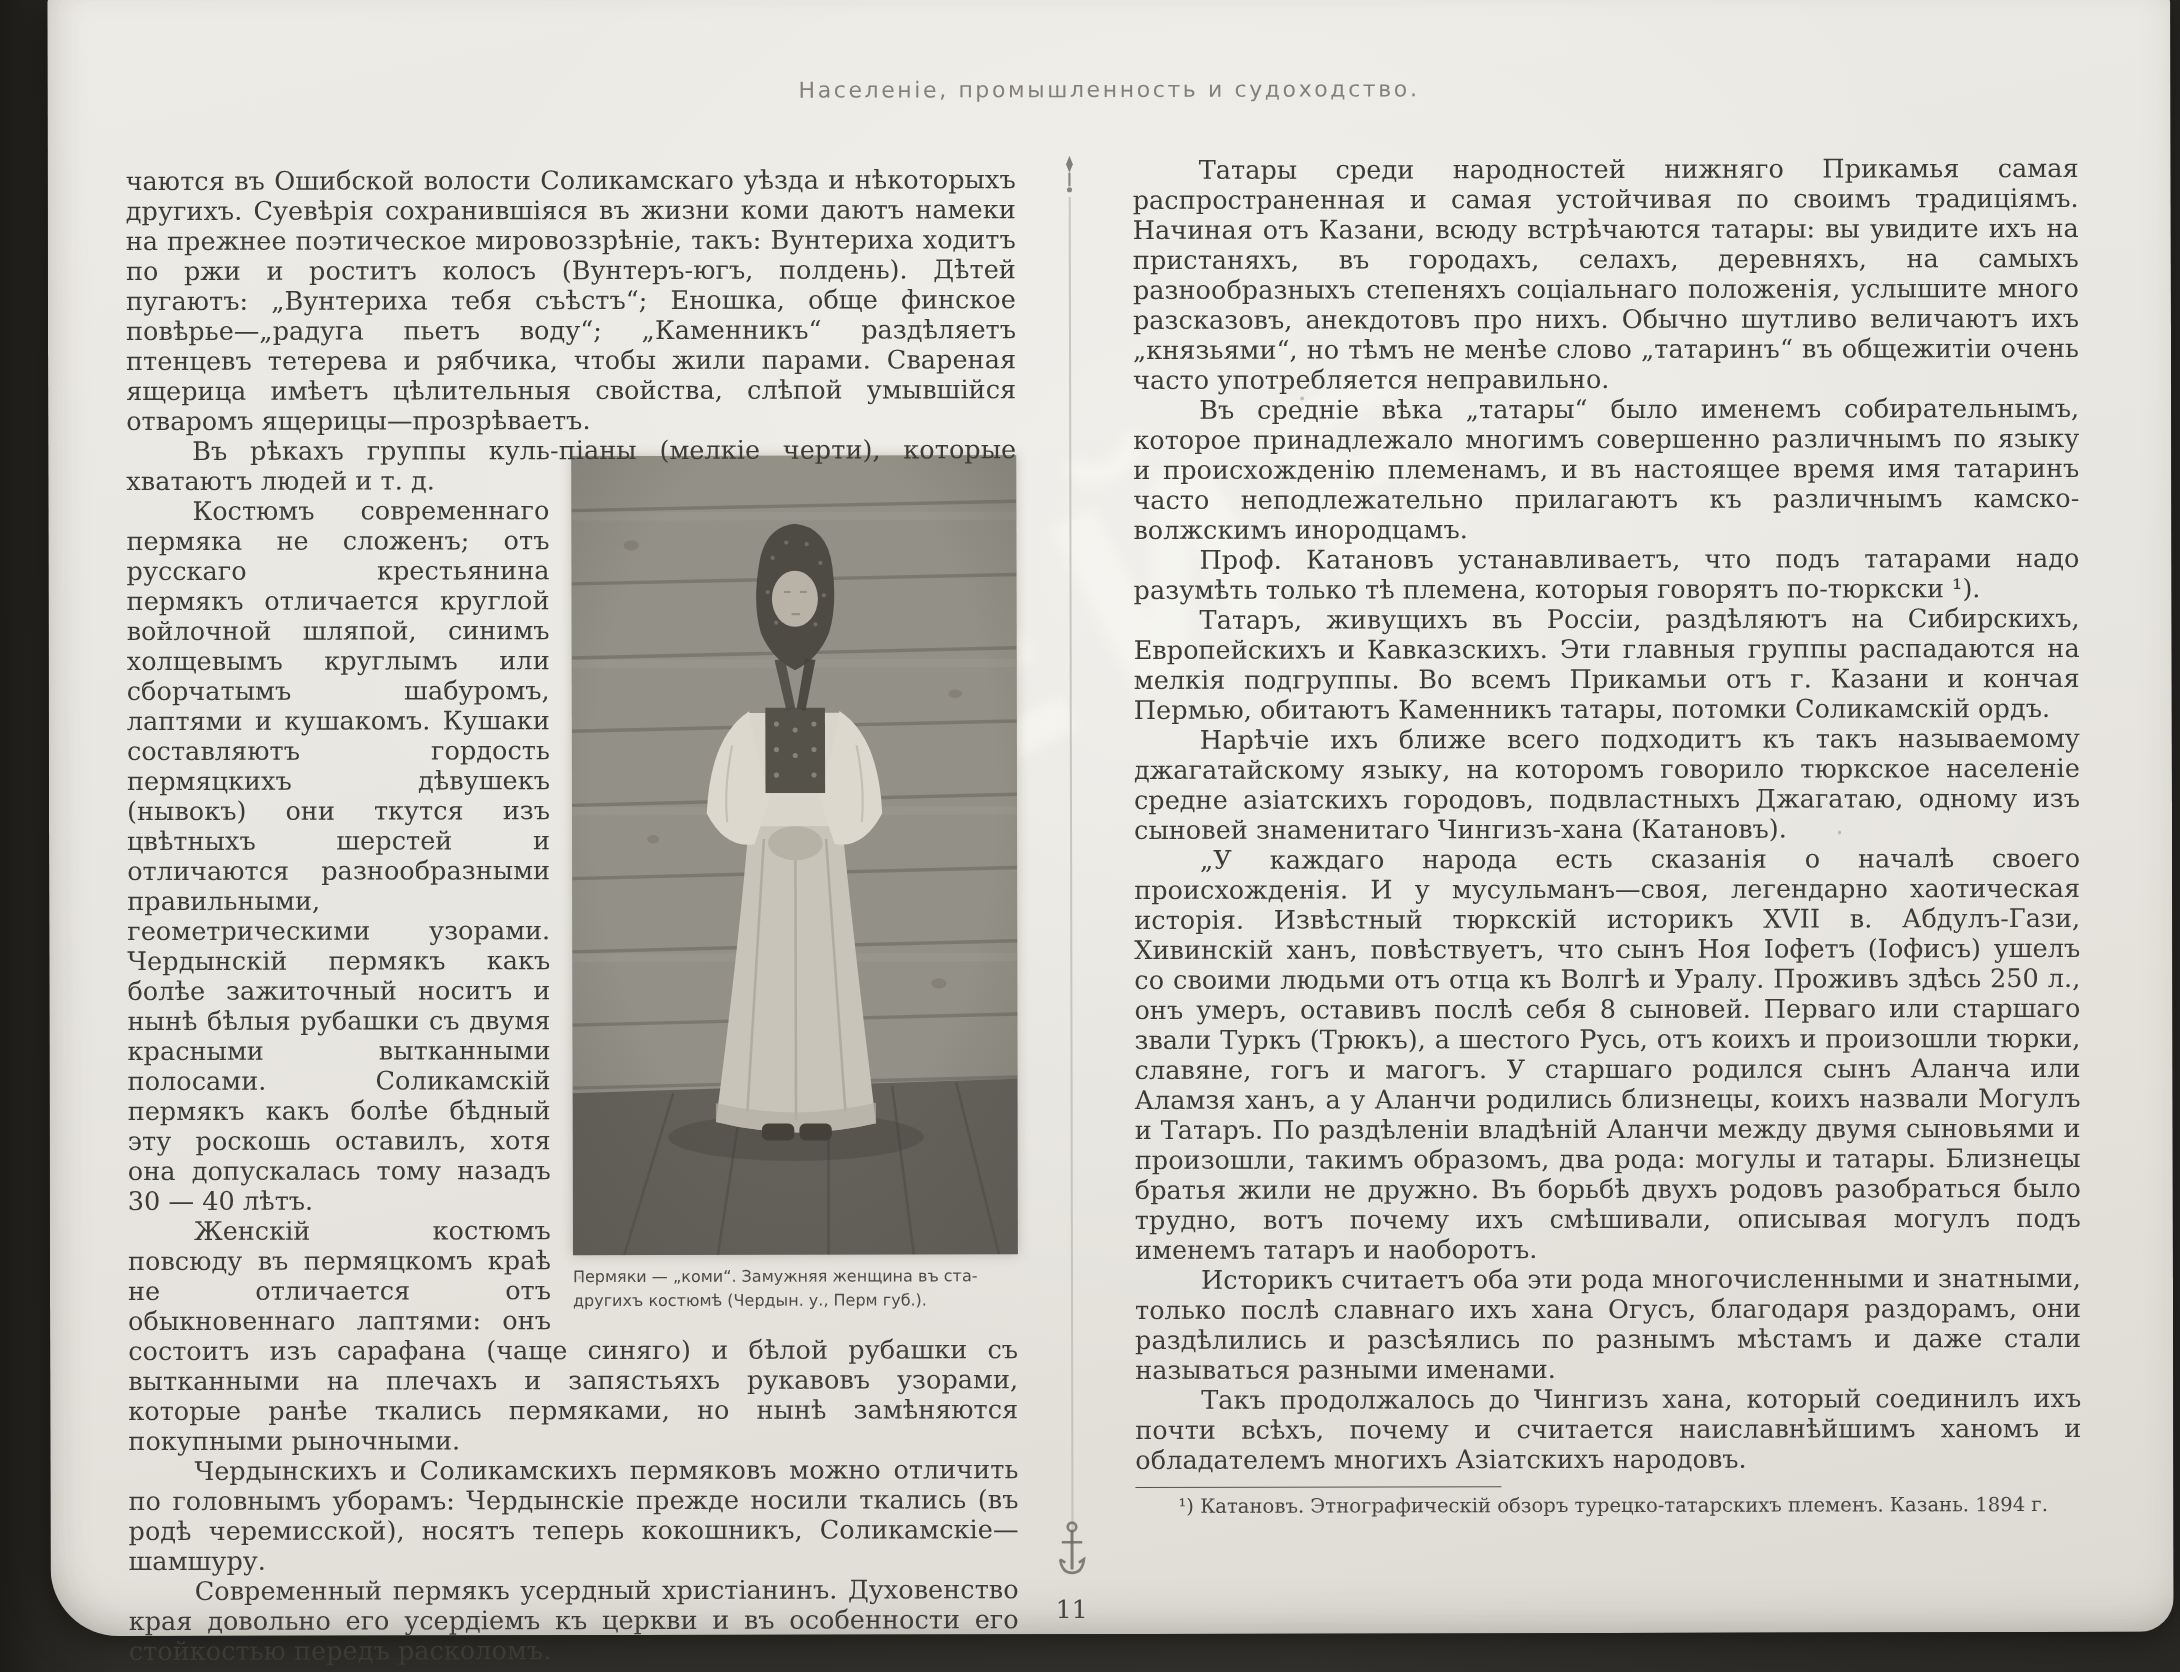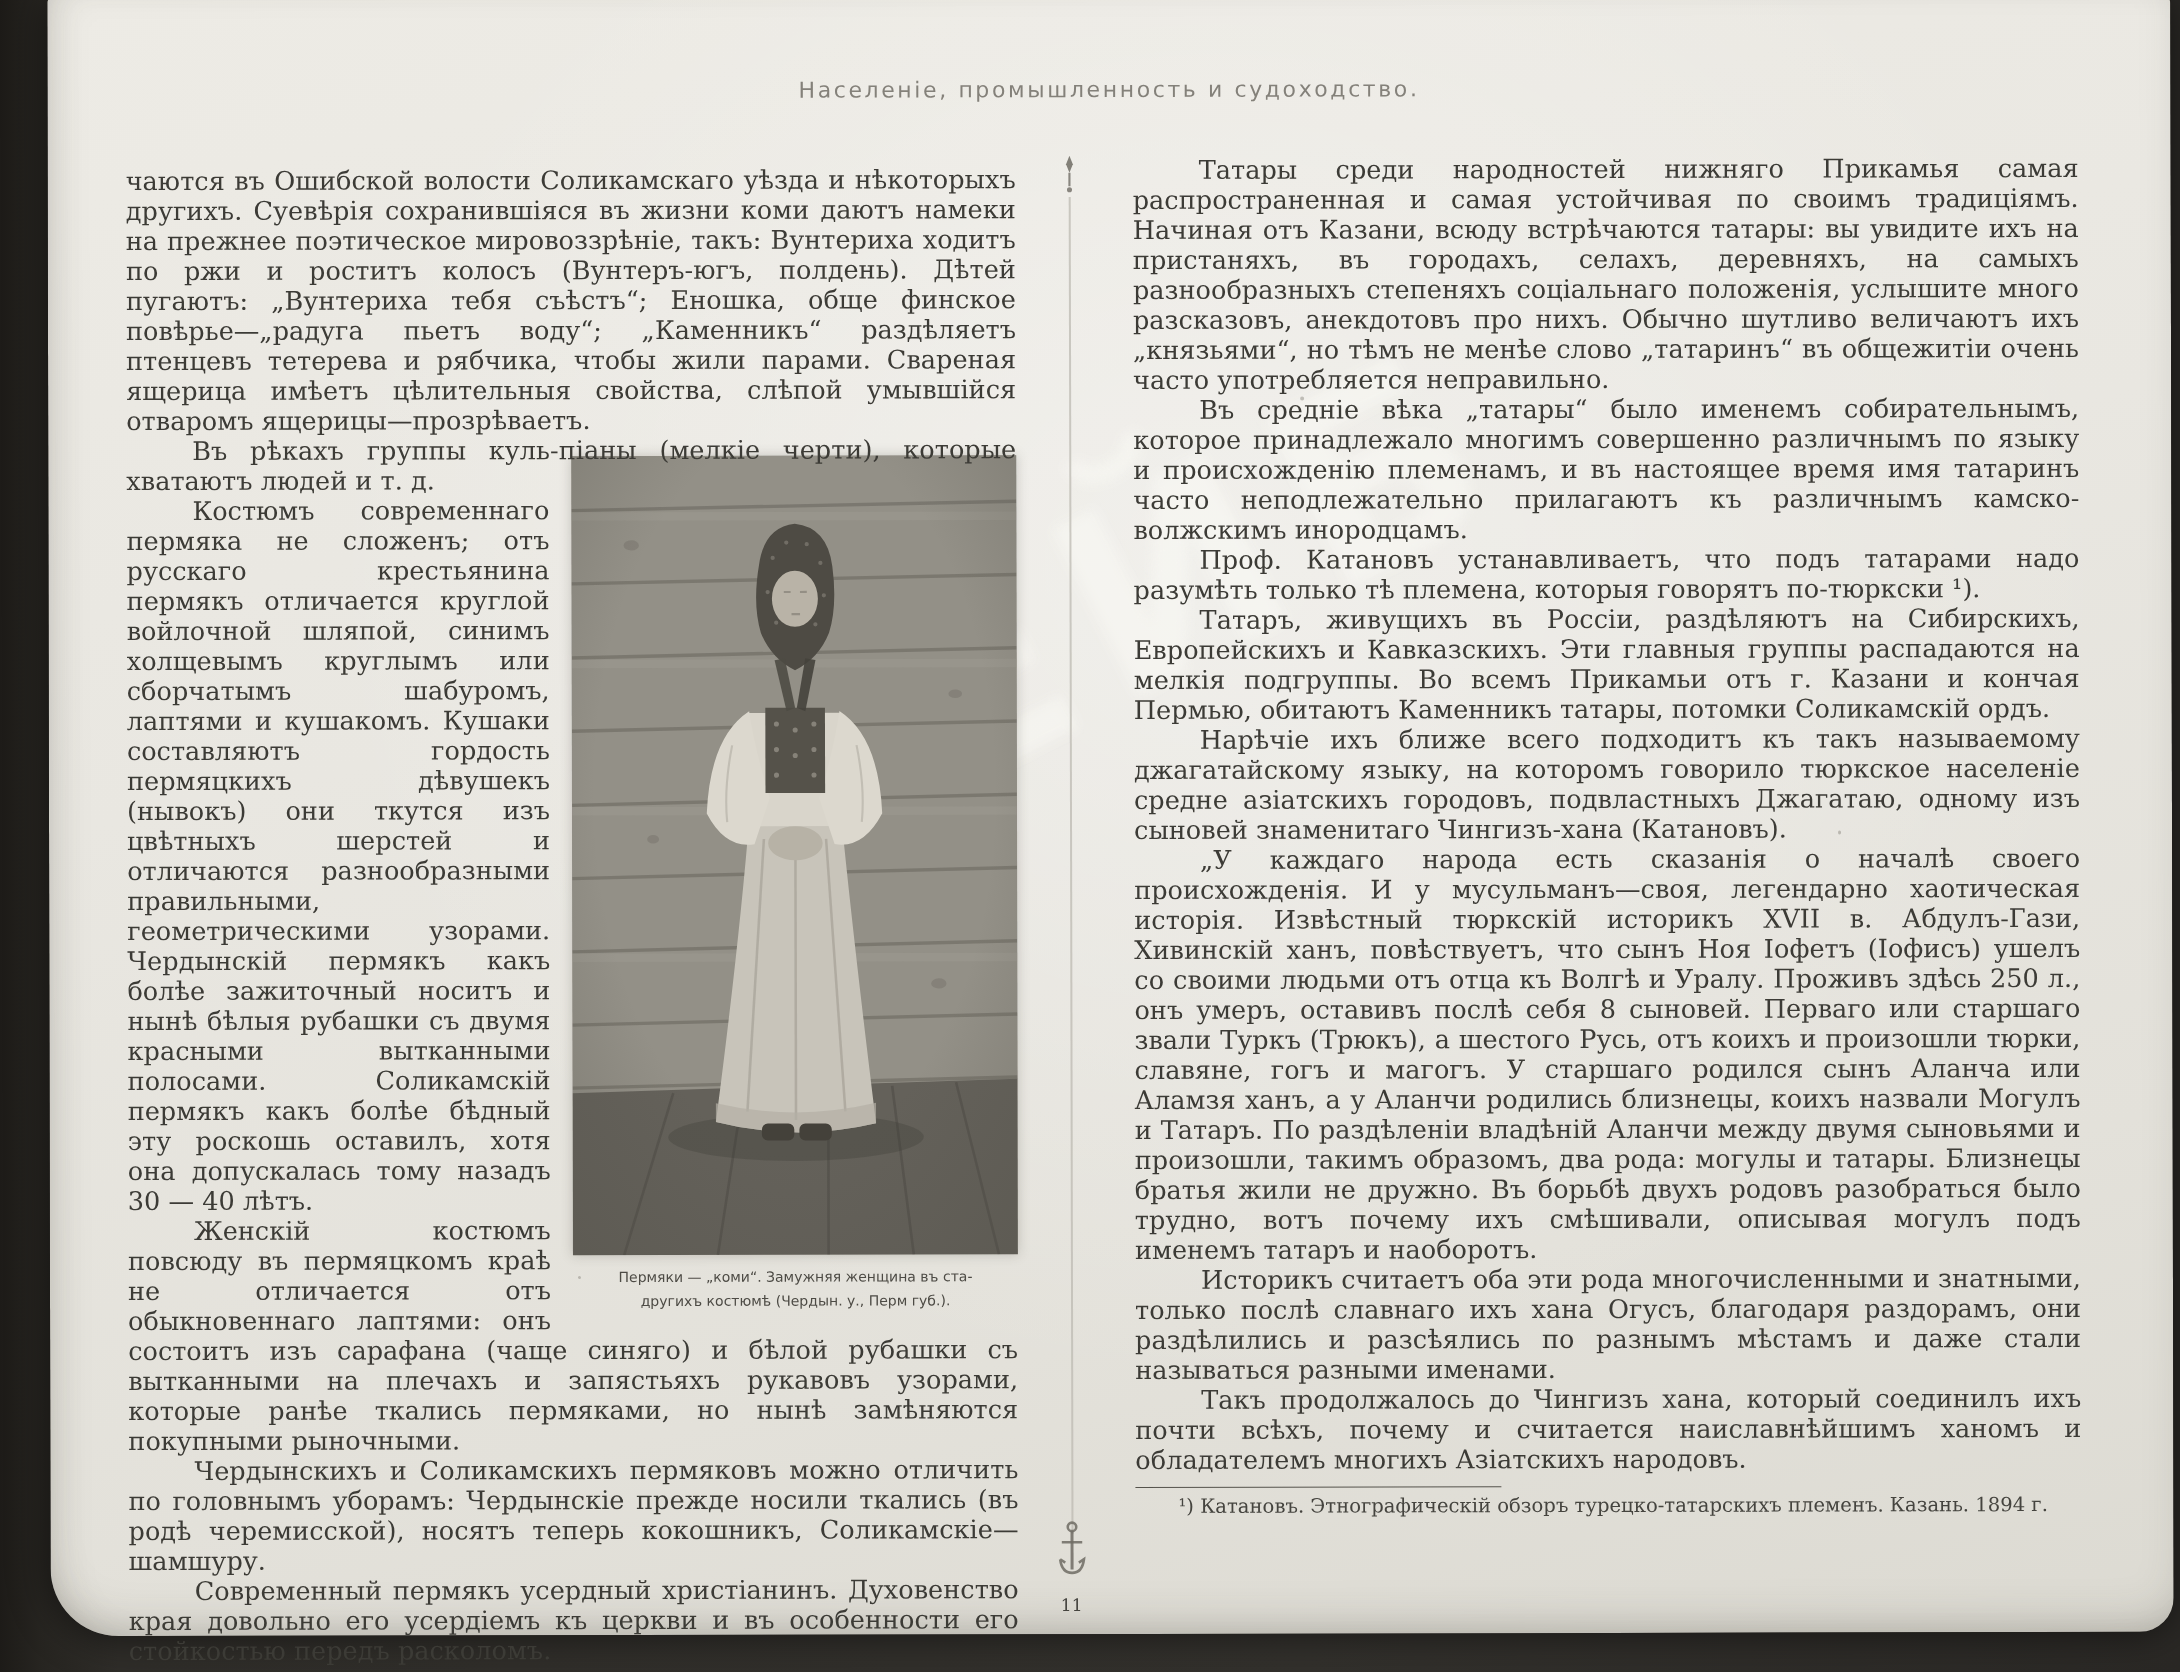--- a/index.html
+++ b/index.html
@@ -26,27 +26,27 @@
   .col-right{left:1085px;top:158px;width:946px;line-height:30px;}
   .col p{margin:0;padding:0;}
   .col p.indent{text-indent:66px;}
   .it{}
   .divider-line{position:absolute;left:1021px;top:200px;width:1.7px;height:1337px;background:#bcb9b2;opacity:.75;}
   .ornament{position:absolute;color:#6f6c64;}
   .ornament-top{left:1009px;top:157px;}
   .ornament-bottom{left:1006px;top:1523px;}
   .photo-figure{float:right;width:445px;margin:-39px 0 5.1px 22px;}
   .photo-frame{width:445px;height:799px;background:#918e86;box-shadow:0 0 12px rgba(70,66,58,.25);}
-  .figure-caption{margin-top:10.2px;font-family:"DejaVu Sans",sans-serif;font-size:14px;line-height:24px;color:#4d4b45;text-align:center;}
+  .figure-caption{margin-top:10.2px;font-family:"DejaVu Sans",sans-serif;font-size:16px;line-height:24px;color:#4d4b45;text-align:left;}
   .figure-caption div{white-space:nowrap;}
   .footnote-rule{width:366px;border:0;border-top:1.7px solid #55534c;margin:12px 0 6.8px 0;}
   .footnote{font-size:19.6px;line-height:23px;color:#45443f;text-indent:43px;text-align:justify;}
   .page-number{
     position:absolute;left:970px;top:1598px;width:102px;text-align:center;
-    font-size:17px;color:#45443f;
+    font-size:25px;color:#45443f;
   }
   .watermark{
     position:absolute;left:588px;top:477px;
     font-family:"DejaVu Sans",sans-serif;font-size:256px;font-weight:bold;
     color:rgba(252,252,248,.42);transform:rotate(-27deg);filter:blur(6px);
     letter-spacing:25.6px;pointer-events:none;
   }
   .speck{position:absolute;background:#8d8a82;border-radius:50%;opacity:.5;}
 </style>
 </head>

